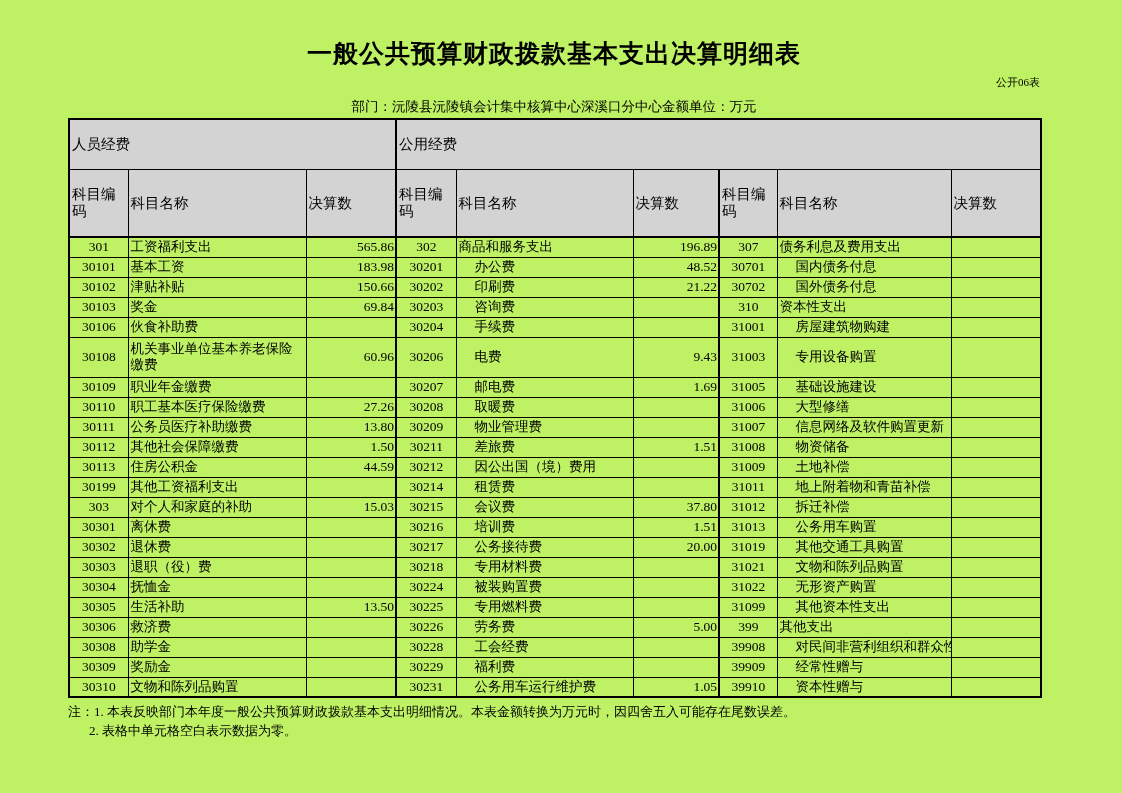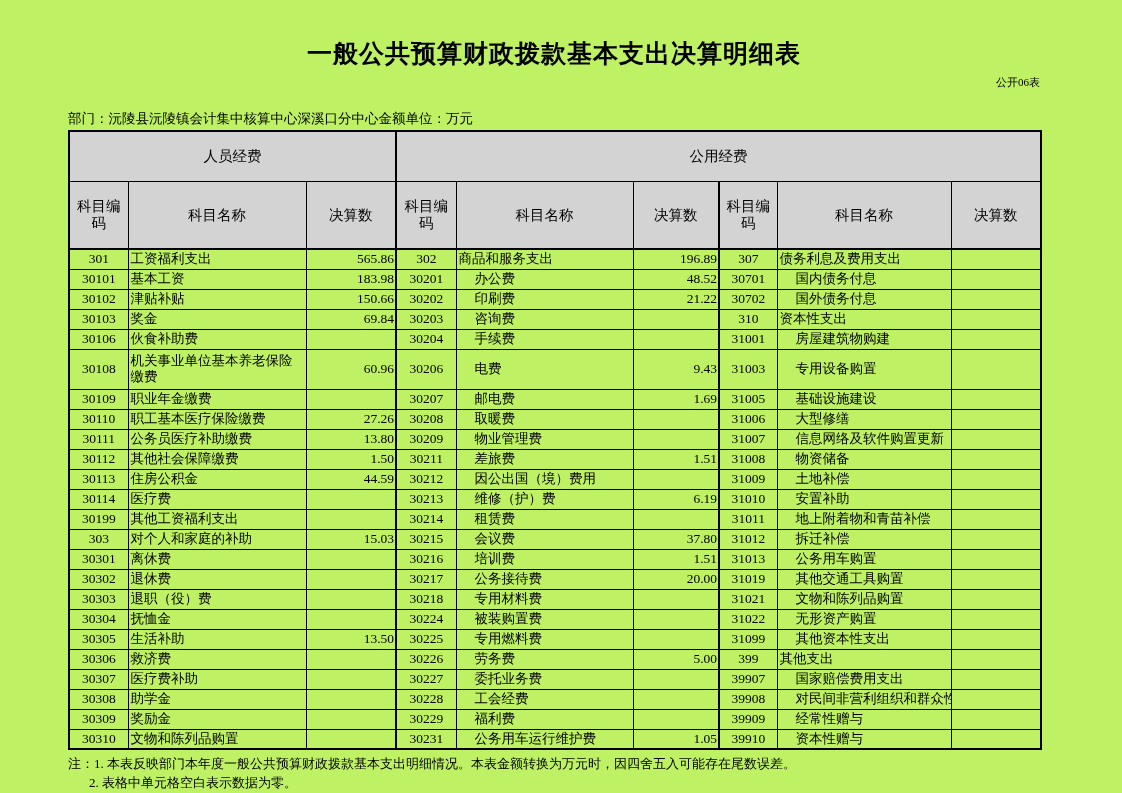--- a/index.html
+++ b/index.html
@@ -9,29 +9,29 @@
     background: #ffffff; color: #000000;
     font-family: "Liberation Serif", "DejaVu Serif", serif;
   }
   .page { position: relative; width: 1122px; height: 793px; overflow: hidden; background: #bef264; }
   .content { width: 972px; margin-left: 68px; }
   .title {
     text-align: center; font-size: 25px; font-weight: bold;
     padding-top: 38px; line-height: 32px; letter-spacing: 1px;
   }
   .form-no { text-align: right; font-size: 11px; line-height: 16px; margin-top: 4px; }
-  .meta { display: flex; justify-content: flex-start; font-size: 13.5px; line-height: 17px; margin-top: 20px; }
+  .meta { display: flex; justify-content: center; font-size: 13.5px; line-height: 17px; margin-top: 8px; }
   table.budget {
     border-collapse: collapse; table-layout: fixed;
     width: 972px; margin-top: 3px;
     border: 2px solid #000;
   }
   th {
     background: #d3d3d3; font-weight: normal; font-size: 14.5px;
-    border: 1px solid #000; text-align: center; padding: 16px 2px;
+    border: 1px solid #000; text-align: left; padding: 16px 2px;
     line-height: 17px; overflow: hidden;
   }
   thead tr.sec-row { height: 26px; }
   thead tr.col-row { height: 50px; }
   thead tr.col-row th { border-bottom: 2px solid #000; }
   td {
     border: 1px solid #000; font-size: 13.5px; height: 20px;
     padding: 0 2px; overflow: hidden; white-space: nowrap; line-height: 18px;
   }
   tr.tall { height: 40px; }
@@ -203,31 +203,20 @@
             <td class="name">住房公积金</td>
             <td class="value">44.59</td>
             <td class="code grp">30212</td>
             <td class="name indent">因公出国（境）费用</td>
             <td class="value"></td>
             <td class="code grp">31009</td>
             <td class="name indent">土地补偿</td>
             <td class="value"></td>
           </tr>
           <tr>
-            <td class="code">30114</td>
-            <td class="name">医疗费</td>
-            <td class="value"></td>
-            <td class="code grp">30213</td>
-            <td class="name indent">维修（护）费</td>
-            <td class="value">6.19</td>
-            <td class="code grp">31010</td>
-            <td class="name indent">安置补助</td>
-            <td class="value"></td>
-          </tr>
-          <tr>
             <td class="code">30199</td>
             <td class="name">其他工资福利支出</td>
             <td class="value"></td>
             <td class="code grp">30214</td>
             <td class="name indent">租赁费</td>
             <td class="value"></td>
             <td class="code grp">31011</td>
             <td class="name indent">地上附着物和青苗补偿</td>
             <td class="value"></td>
           </tr>
@@ -302,31 +291,20 @@
             <td class="name">救济费</td>
             <td class="value"></td>
             <td class="code grp">30226</td>
             <td class="name indent">劳务费</td>
             <td class="value">5.00</td>
             <td class="code grp">399</td>
             <td class="name">其他支出</td>
             <td class="value"></td>
           </tr>
           <tr>
-            <td class="code">30307</td>
-            <td class="name">医疗费补助</td>
-            <td class="value"></td>
-            <td class="code grp">30227</td>
-            <td class="name indent">委托业务费</td>
-            <td class="value"></td>
-            <td class="code grp">39907</td>
-            <td class="name indent">国家赔偿费用支出</td>
-            <td class="value"></td>
-          </tr>
-          <tr>
             <td class="code">30308</td>
             <td class="name">助学金</td>
             <td class="value"></td>
             <td class="code grp">30228</td>
             <td class="name indent">工会经费</td>
             <td class="value"></td>
             <td class="code grp">39908</td>
             <td class="name indent">对民间非营利组织和群众性自</td>
             <td class="value"></td>
           </tr>

